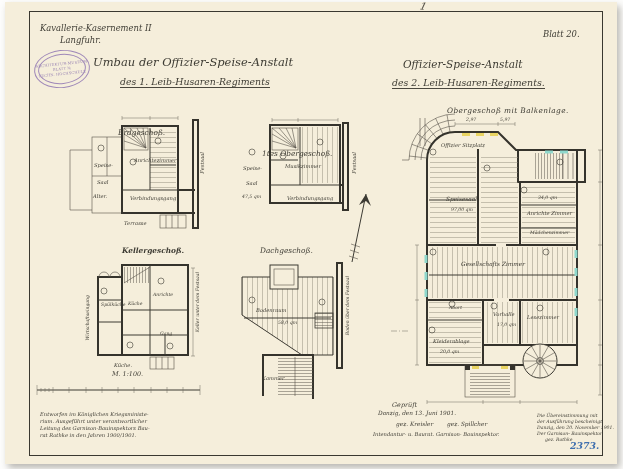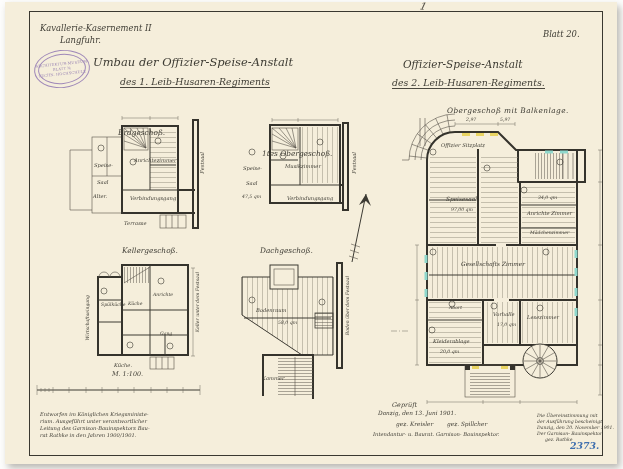--- a/index.html
+++ b/index.html
@@ -235,21 +235,21 @@
   <span class="lbl s5 vlbl" style="left:200px;top:152px;">Festsaal</span>
 
   <span class="lbl s7" style="left:262px;top:104px;margin-top:46px;">1tes Obergeschoß.</span>
   <span class="lbl s5" style="left:243px;top:166px;">Speise-</span>
   <span class="lbl s5" style="left:246px;top:181px;">Saal</span>
   <span class="lbl s4" style="left:242px;top:195px;">47,5 qm</span>
   <span class="lbl s5" style="left:285px;top:164px;">Musikzimmer</span>
   <span class="lbl s5" style="left:287px;top:196px;">Verbindungsgang</span>
   <span class="lbl s5 vlbl" style="left:352px;top:152px;">Festsaal</span>
 
-  <span class="lbl s7" style="left:122px;top:247px;">Kellergeschoß.</span>
+  <span class="lbl s7" style="left:122px;top:247px;font-weight:bold;">Kellergeschoß.</span>
   <span class="lbl s4" style="left:101px;top:303px;">Spülküche</span>
   <span class="lbl s4" style="left:128px;top:302px;">Küche</span>
   <span class="lbl s4" style="left:153px;top:293px;">Anrichte</span>
   <span class="lbl s4" style="left:160px;top:332px;">Gang</span>
   <span class="lbl s4 vlbl" style="left:86px;top:295px;">Wirtschaftseingang</span>
   <span class="lbl s4 vlbl" style="left:196px;top:272px;">Keller unter dem Festsaal</span>
   <span class="lbl s5" style="left:114px;top:363px;">Küche.</span>
   <span class="lbl s6" style="left:112px;top:371px;">M. 1:100.</span>
 
   <span class="lbl s7" style="left:260px;top:247px;">Dachgeschoß.</span>

